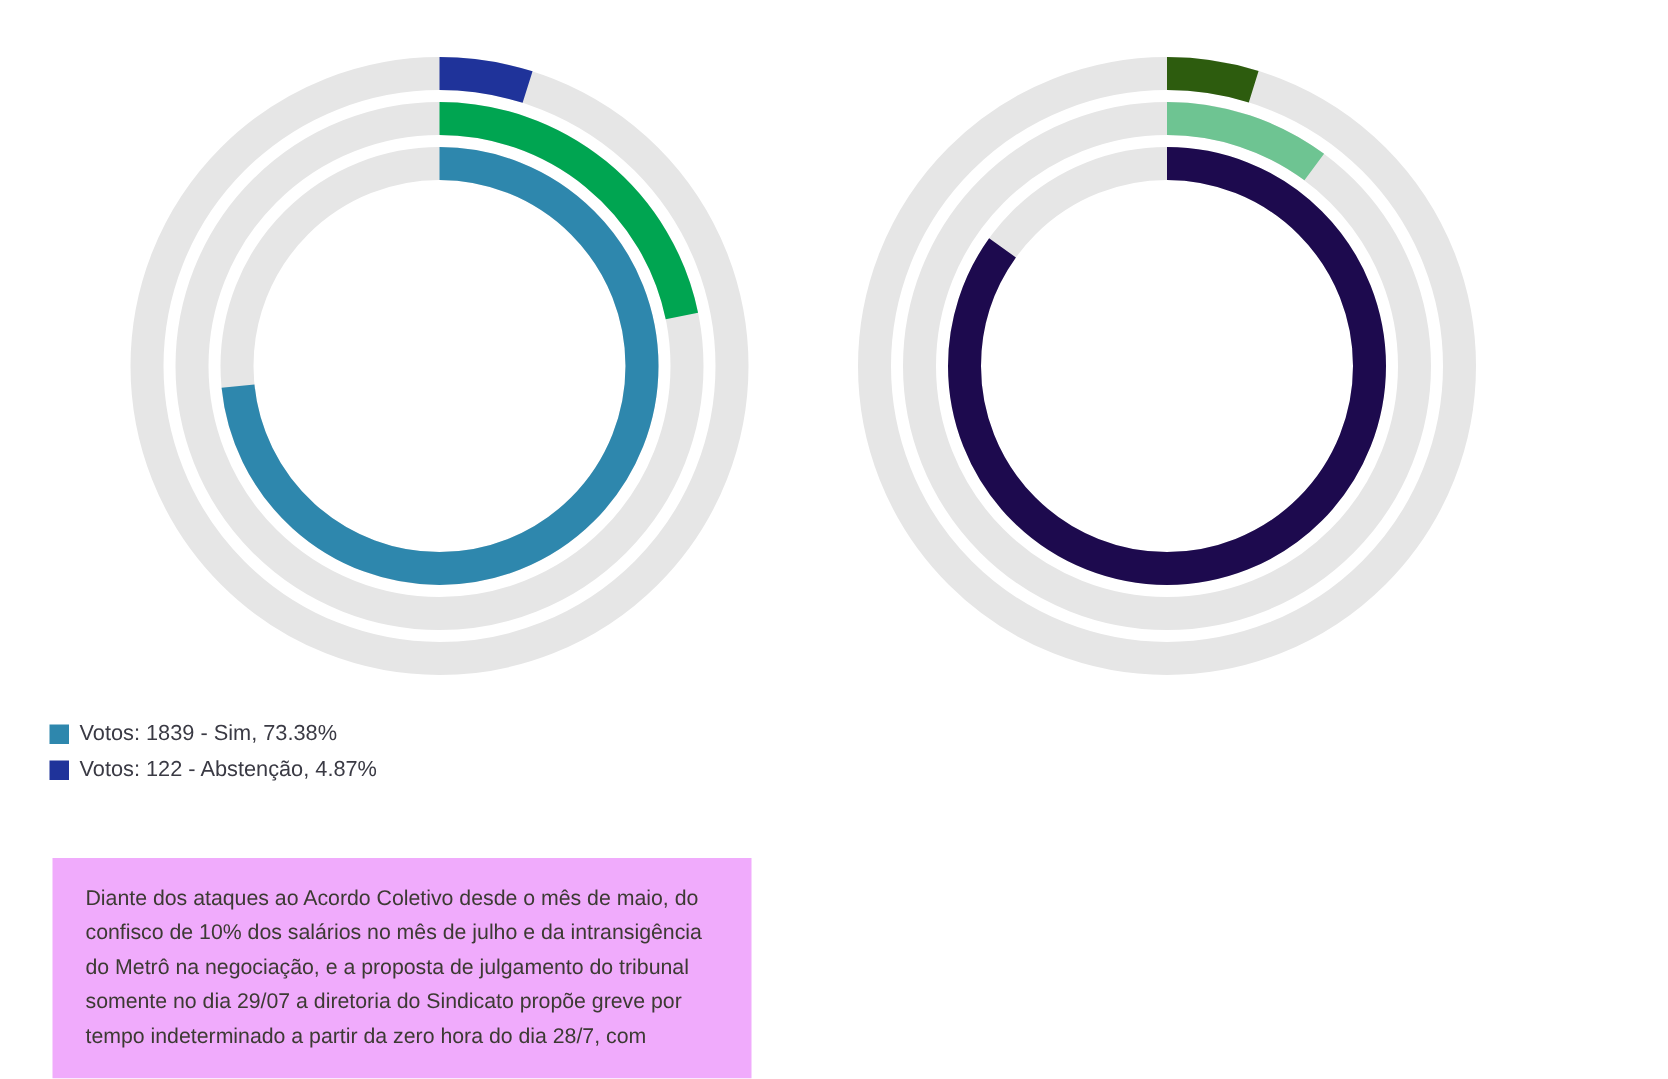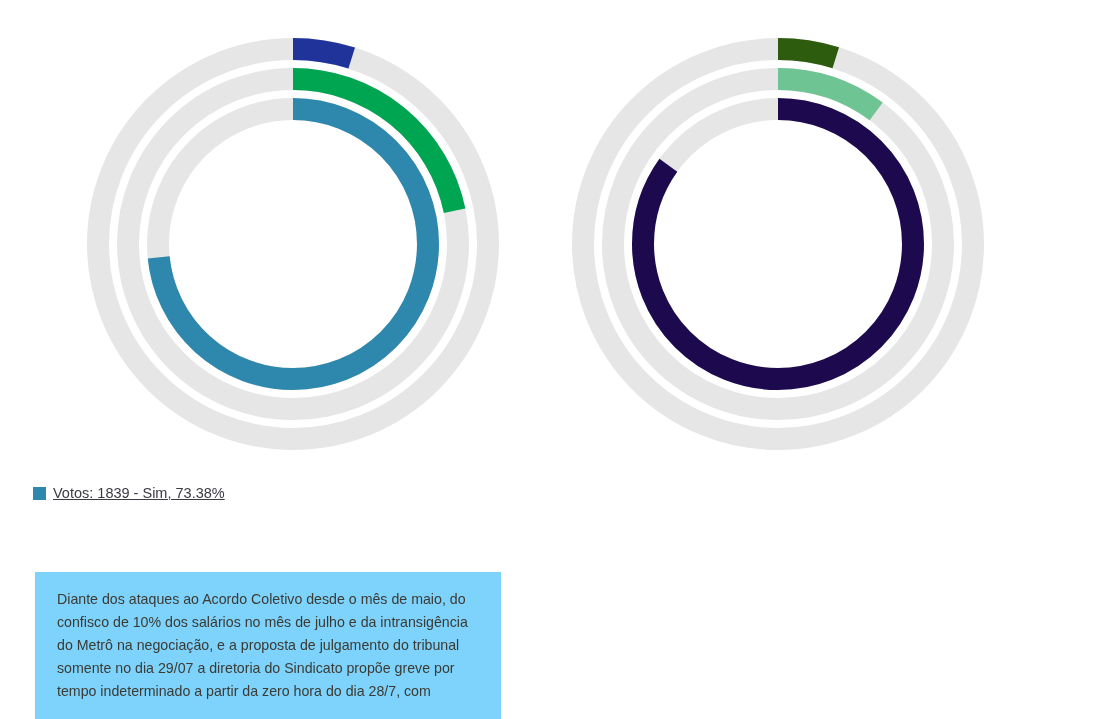--- a/index.html
+++ b/index.html
@@ -43,43 +43,42 @@
     position: absolute;
     top: 478px;
     font-size: 14.5px;
     color: #3b3b46;
     line-height: 1;
   }
   .legend-left  { left: 33px; }
 
   .legend-row {
     display: flex;
-    align-items: flex-end;
+    align-items: center;
     height: 22px;
     margin-bottom: 2px;
-    text-decoration: underline;
   }
   .legend-swatch {
     width: 13px;
     height: 13px;
     flex: 0 0 13px;
     margin-right: 7px;
   }
   .legend-text {
     white-space: nowrap;
     font-size: 14.5px;
     color: #3a3a44;
   }
 
   .note-box {
     position: absolute;
     top: 572px;
     width: 466px;
     height: 147px;
-    background: #7dd3fc;
+    background: #f0abfc;
     padding: 16px 22px 0 22px;
     overflow: hidden;
   }
   .note-left  { left: 35px; }
 
   .note-p {
     margin: 0;
     font-size: 14.2px;
     line-height: 1.62;
     color: #3c3a33;
@@ -106,20 +105,24 @@
           <circle class="arc" cx="215" cy="220" r="135" fill="none" stroke-width="22" stroke-linecap="butt" transform="rotate(-90 215 220)" stroke="#2e87ad" stroke-dasharray="622.4311860851312 848.2300164692441"></circle>
         </g>
       </svg>
     </div>
 
     <div class="legend legend-left">
       <div class="legend-row">
         <span class="legend-swatch" style="background: rgb(46, 135, 173);"></span>
         <span class="legend-text">Votos: 1839 - Sim, 73.38%</span>
       </div>
+      <div class="legend-row">
+        <span class="legend-swatch" style="background: rgb(31, 51, 154);"></span>
+        <span class="legend-text">Votos: 122 - Abstenção, 4.87%</span>
+      </div>
     </div>
 
     <div class="note-box note-left">
       <p class="note-p">Diante dos ataques ao Acordo Coletivo desde o mês de maio, do confisco de 10% dos salários no mês de julho e da intransigência do Metrô na negociação, e a proposta de julgamento do tribunal somente no dia 29/07 a diretoria do Sindicato propõe greve por tempo indeterminado a partir da zero hora do dia 28/7, com</p>
     </div>
   </div>
 
   <div class="panel panel-right">
 
     <div class="chart-wrap">

